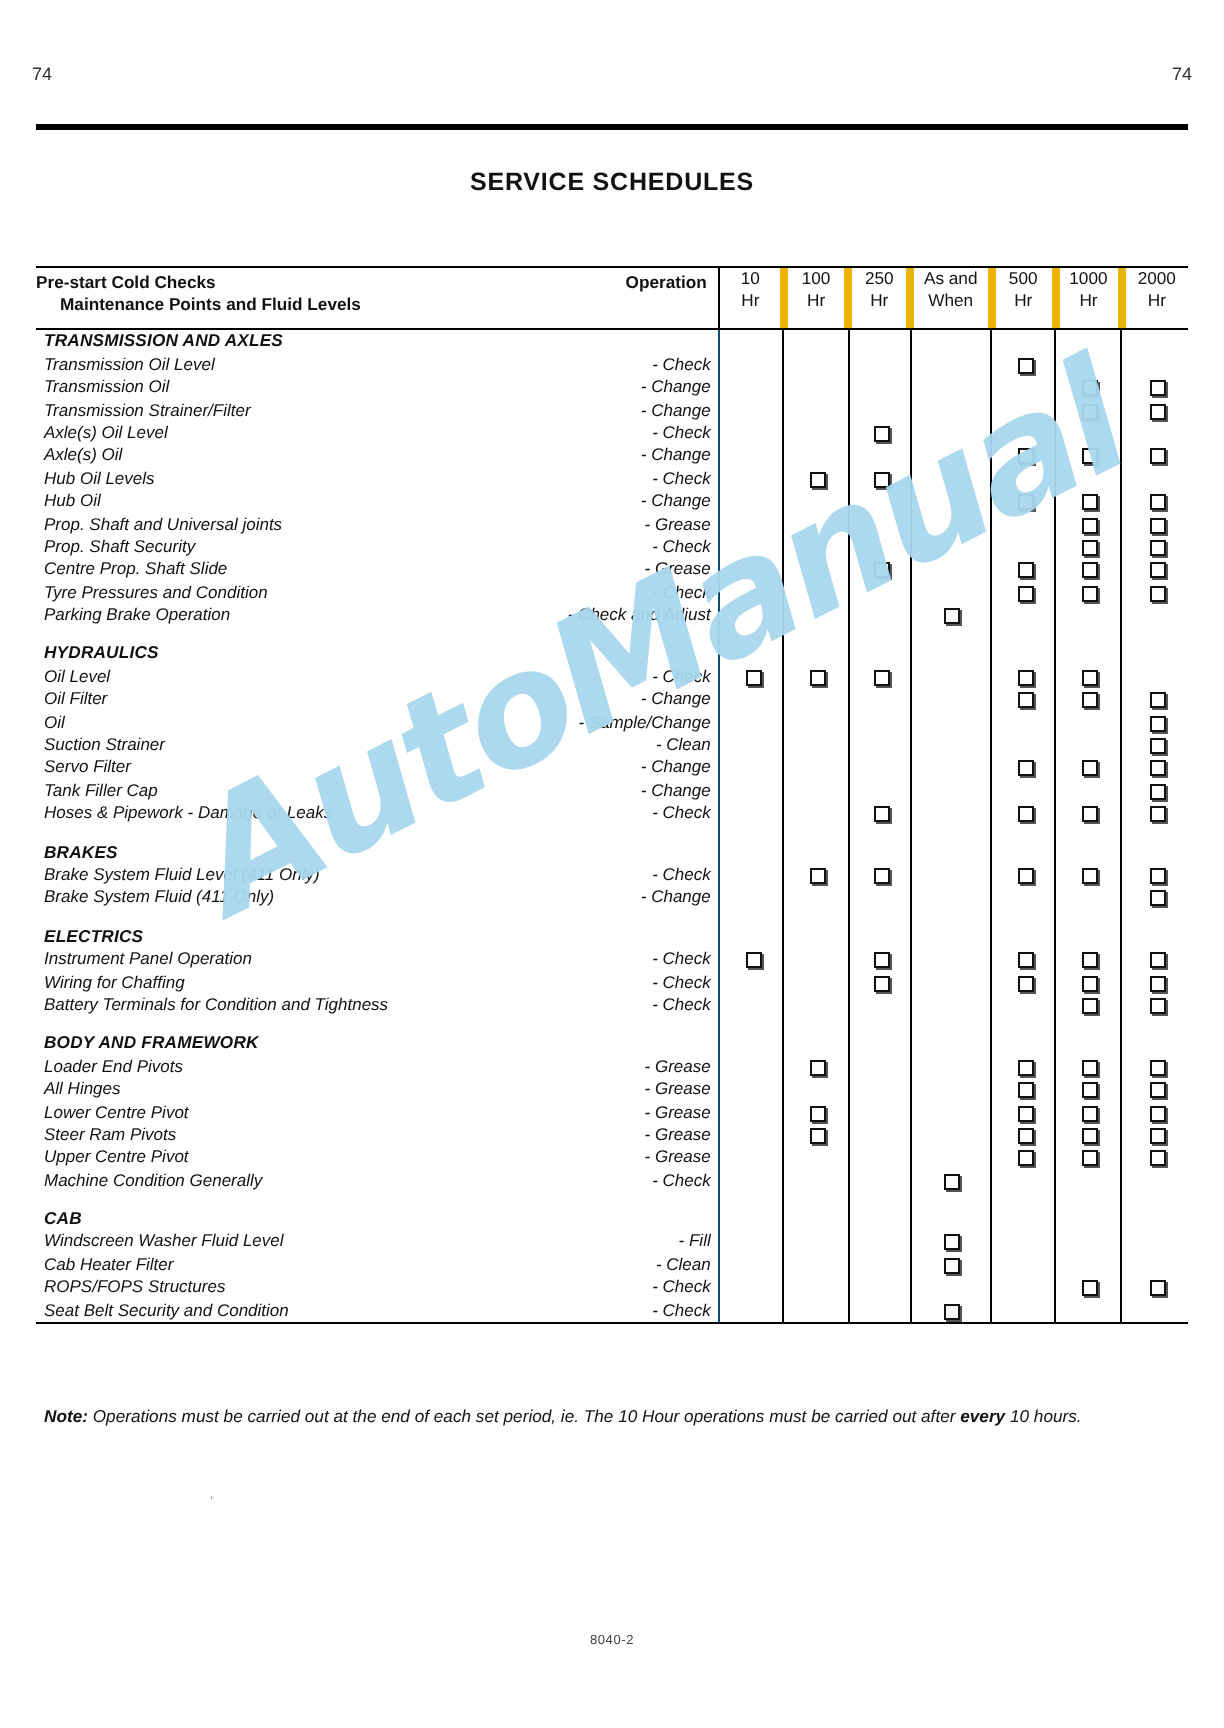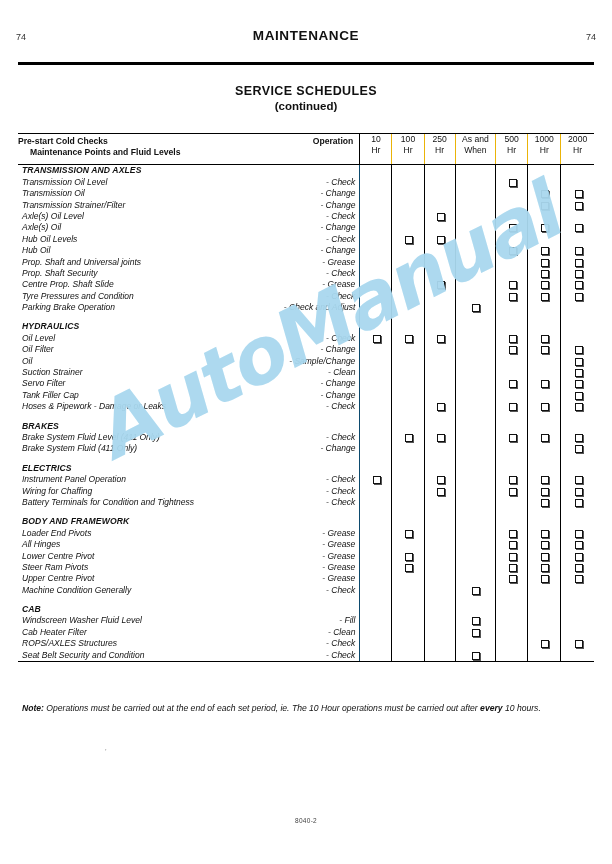--- a/index.html
+++ b/index.html
@@ -114,21 +114,21 @@
     vertical-align: top;
     font-weight: normal;
   }
 
   .rule-top    { height: 1.4px; background: #000; }
   .rule-mid    { height: 1px;   background: #000; }
   .rule-bottom { height: 1px;   background: #000; }
 
   .hdr-row td {
     height: 30px;
-    border-right: 1px solid #eab308;
+    border-right: 4px solid #eab308;
     text-align: center;
     font-size: 8.6px;
     font-weight: bold;
     line-height: 11px;
     padding-top: 3px;
   }
   .hdr-row td.c-label {
     border-right: 1px solid #000;
     text-align: right;
     padding-left: 4px;
@@ -229,28 +229,26 @@
 </style>
 </head>
 <body>
 
 <div id="watermark">
   <div class="wm-text">AutoManual</div>
 </div>
 
 <div id="page-header">
   <div class="folio left">74</div>
-  <div class="hdr-title">MAINTENANCE</div>
   <div class="folio right">74</div>
 </div>
 <div id="header-rule"></div>
 
 <div id="doc-title">
   <div class="main">SERVICE SCHEDULES</div>
-  <div class="sub">(continued)</div>
 </div>
 
 <div id="schedule">
   <div class="rule-top"></div>
 
   <table>
     <colgroup>
       <col style="width:330px">
       <col style="width:31px">
       <col style="width:31px">
@@ -463,21 +461,21 @@
             </div>
             <div class="row">
               <span class="name">Windscreen Washer Fluid Level</span>
               <span class="op">- Fill</span>
             </div>
             <div class="row">
               <span class="name">Cab Heater Filter</span>
               <span class="op">- Clean</span>
             </div>
             <div class="row">
-              <span class="name">ROPS/AXLES Structures</span>
+              <span class="name">ROPS/FOPS Structures</span>
               <span class="op">- Check</span>
             </div>
             <div class="row">
               <span class="name">Seat Belt Security and Condition</span>
               <span class="op">- Check</span>
             </div>
           </td>
       <td class="chk-col" id="chk-0">
             <div class="chk-row"></div>
             <div class="chk-row"></div>

